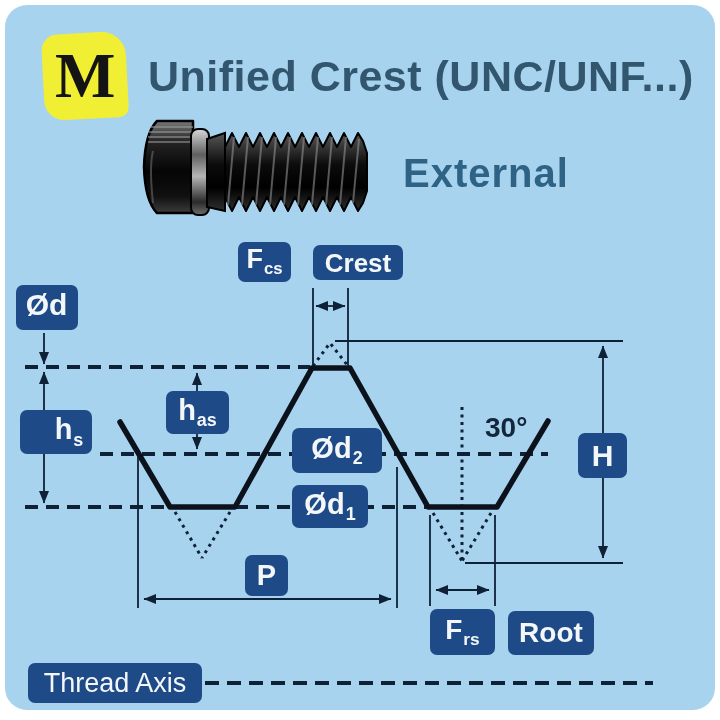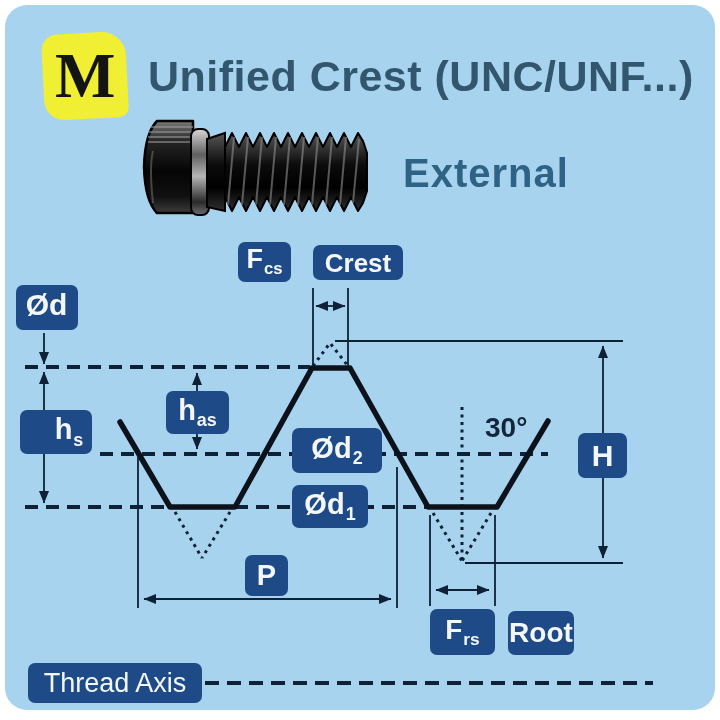--- a/index.html
+++ b/index.html
@@ -24,21 +24,21 @@
   #lbl-od{left:11px;top:280px;width:62px;height:45px;font-size:30px;}
   #lbl-fcs{left:233px;top:237px;width:53px;height:40px;font-size:27px;}
   #lbl-crest{left:308px;top:240px;width:90px;height:35px;font-size:26px;}
   #lbl-hs{left:15px;top:405px;width:46px;height:44px;font-size:29px;padding-left:26px;}
   #lbl-has{left:161px;top:386px;width:63px;height:43px;font-size:29px;}
   #lbl-od2{left:287px;top:423px;width:90px;height:45px;font-size:29px;justify-content:center;}
   #lbl-od1{left:287px;top:480px;width:76px;height:43px;font-size:29px;}
   #lbl-h{left:573px;top:428px;width:49px;height:45px;font-size:30px;}
   #lbl-p{left:240px;top:550px;width:43px;height:41px;font-size:29px;}
   #lbl-frs{left:425px;top:604px;width:65px;height:46px;font-size:28px;}
-  #lbl-root{left:503px;top:606px;width:66px;height:44px;font-size:28px;}
+  #lbl-root{left:503px;top:606px;width:86px;height:44px;font-size:28px;}
   #lbl-thread-axis{left:23px;top:658px;width:174px;height:40px;font-size:27px;font-weight:normal;}
   #lbl-angle{position:absolute;left:468px;top:407px;font-size:28px;font-weight:bold;color:#13263c;background:none;margin-left:12px;}
 </style>
 </head>
 <body>
 
 <div id="page">
   <div id="card">
 
     <div id="logo">

